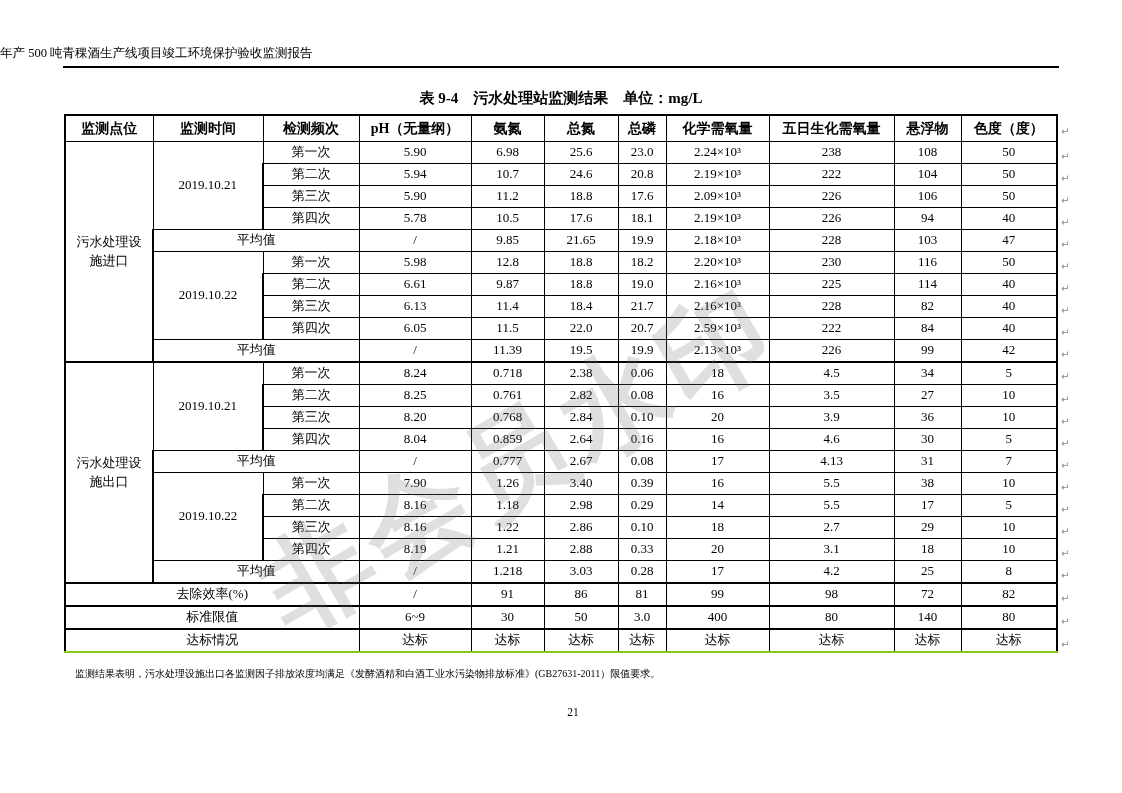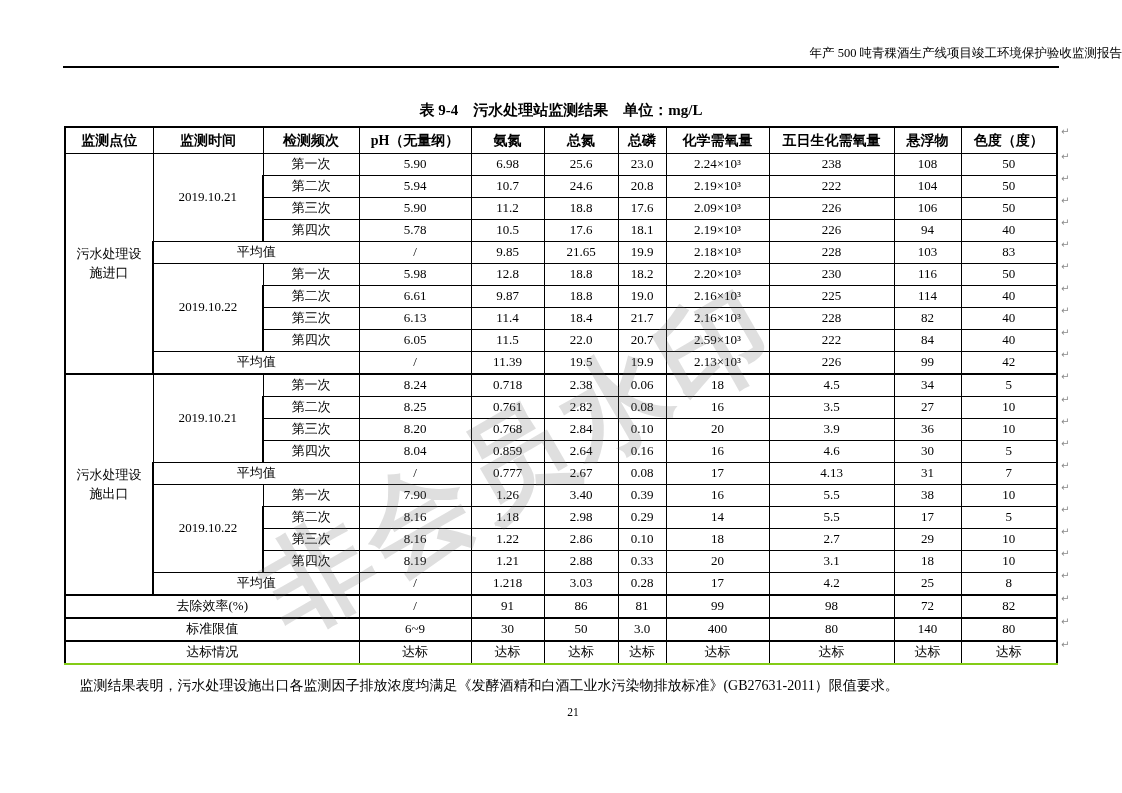--- a/index.html
+++ b/index.html
@@ -6,31 +6,31 @@
   body{
     width:1122px;height:793px;
     background:#ffffff;
     font-family:"Liberation Serif","DejaVu Serif",serif;
     color:#000;
     position:relative;
     overflow:hidden;
   }
   .doc-header-title{
     padding-top:46px;
-    text-align:right;
+    text-align:left;
     font-size:12.5px;
     line-height:14px;
   }
   .header-rule{
     margin:6px 63px 0 63px;
     border-top:2px solid #000;
     height:0;
   }
   .table-title{
-    margin-top:34px;
+    margin-top:22px;
     text-align:center;
     font-weight:bold;
     font-size:15px;
     line-height:16px;
   }
   table.monitor-table{
     margin-left:64px;
     margin-top:8px;
     width:992px;
     border-collapse:collapse;
@@ -55,21 +55,21 @@
     font-size:13px;
     height:21px;
     line-height:1.45;
   }
   .monitor-table th:first-child, .monitor-table td:first-child{border-left:2px solid #000;}
   .monitor-table th:last-child, .monitor-table td.last-col{border-right:2px solid #000;margin-left:40px;}
   .monitor-table tr.thick-top td{border-top:2px solid #000;}
   .monitor-table tr.last-row td{border-bottom:2px solid #84cc16;}
   .footer-note{
     margin:11px 64px 0 64px;
-    font-size:14px;
+    font-size:10px;
     line-height:19px;
     text-indent:1.1em;
   }
   .page-number{
     position:absolute;
     left:0;right:0;
     top:706px;
     text-align:center;
     font-size:11.5px;
     padding-left:24px;
@@ -184,21 +184,21 @@
       </tr>
       <tr>
         <td colspan="2">平均值</td>
         <td>/</td>
         <td>9.85</td>
         <td>21.65</td>
         <td>19.9</td>
         <td>2.18×10³</td>
         <td>228</td>
         <td>103</td>
-        <td class="last-col">83</td>
+        <td class="last-col">47</td>
       </tr>
       <tr>
         <td rowspan="4">2019.10.22</td>
         <td>第一次</td>
         <td>5.98</td>
         <td>12.8</td>
         <td>18.8</td>
         <td>18.2</td>
         <td>2.20×10³</td>
         <td>230</td>

